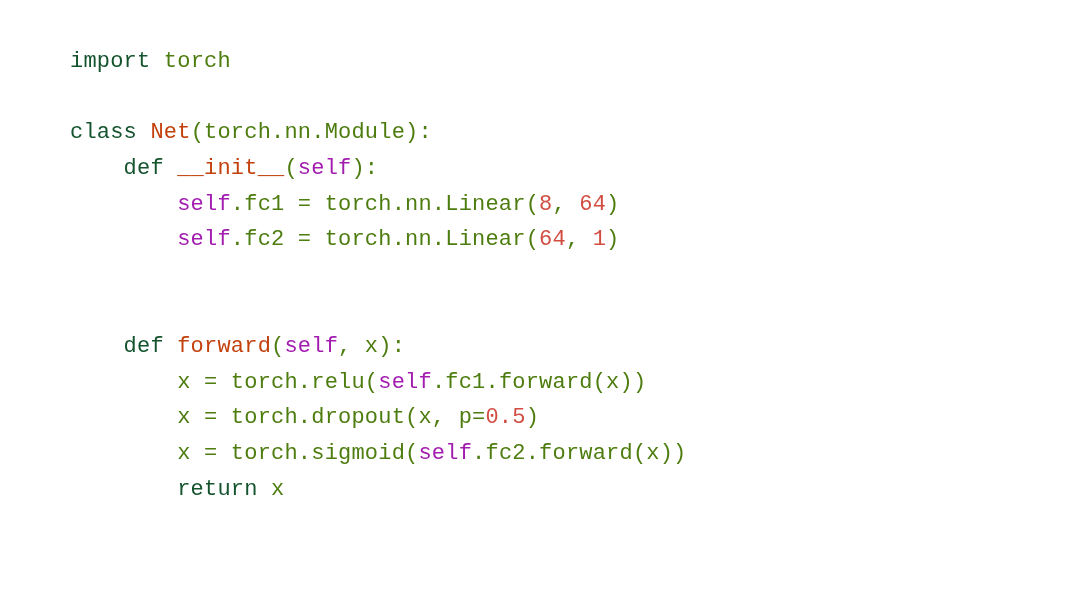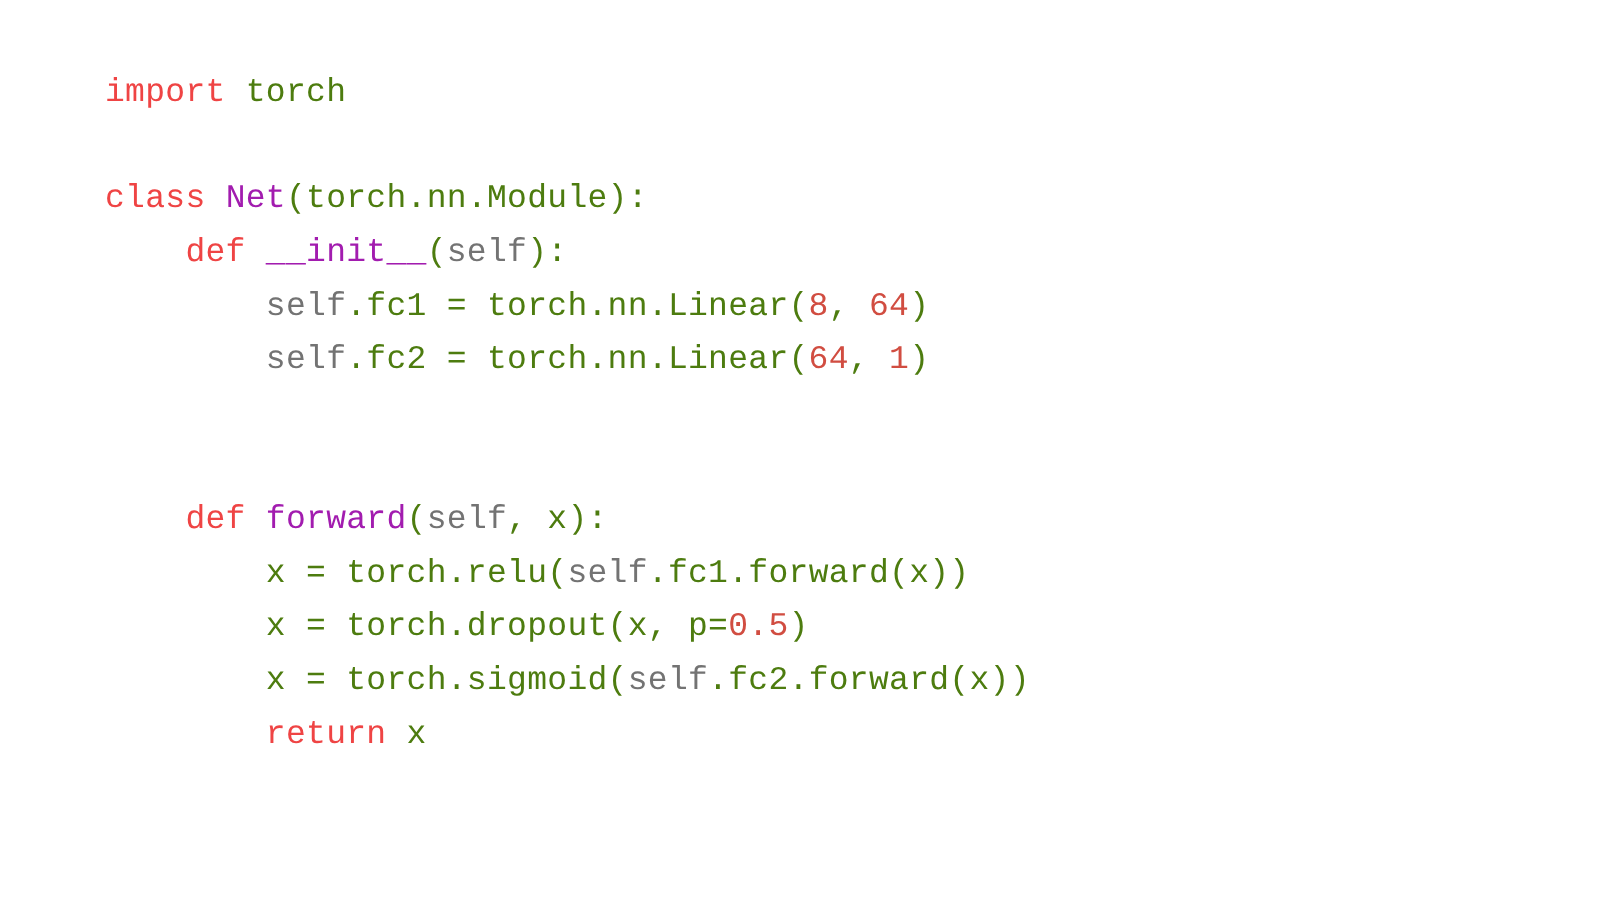--- a/index.html
+++ b/index.html
@@ -6,22 +6,22 @@
     html, body { width: 1080px; height: 608px; background: #ffffff; overflow: hidden; }
     .code-block {
       font-family: "SF Mono", "Menlo", "Monaco", "Consolas", "Liberation Mono", monospace;
       font-size: 22px;
       line-height: 1.62;
       white-space: pre;
       padding: 44px 70px;
       color: #4a4a4a;
       letter-spacing: 0.2px;
     }
-    .kw-green { color: #ef4444; font-family: Liberation Mono, monospace; }   
-    .fn-blue { color: #a21caf; }    
+    .kw-green { color: #14532d; font-family: Liberation Mono, monospace; }   
+    .fn-blue { color: #c2410c; }    
     .nm-red { color: #d14d41; }     
-    .self-gray { color: #737373; } 
+    .self-gray { color: #a21caf; } 
     .txt { color: #4d7c0f; }
   </style>
 </head>
 <body>
 
 <div class="code-block" id="code-container"><div><span class="kw-green">import </span><span class="txt">torch</span></div><div>&nbsp;</div><div><span class="kw-green">class </span><span class="fn-blue">Net</span><span class="txt">(torch.nn.Module):</span></div><div><span class="txt">    </span><span class="kw-green">def </span><span class="fn-blue">__init__</span><span class="txt">(</span><span class="self-gray">self</span><span class="txt">):</span></div><div><span class="txt">        </span><span class="self-gray">self</span><span class="txt">.fc1 = torch.nn.Linear(</span><span class="nm-red">8</span><span class="txt">, </span><span class="nm-red">64</span><span class="txt">)</span></div><div><span class="txt">        </span><span class="self-gray">self</span><span class="txt">.fc2 = torch.nn.Linear(</span><span class="nm-red">64</span><span class="txt">, </span><span class="nm-red">1</span><span class="txt">)</span></div><div>&nbsp;</div><div>&nbsp;</div><div><span class="txt">    </span><span class="kw-green">def </span><span class="fn-blue">forward</span><span class="txt">(</span><span class="self-gray">self</span><span class="txt">, x):</span></div><div><span class="txt">        </span><span class="txt">x = torch.relu(</span><span class="self-gray">self</span><span class="txt">.fc1.forward(x))</span></div><div><span class="txt">        </span><span class="txt">x = torch.dropout(x, p=</span><span class="nm-red">0.5</span><span class="txt">)</span></div><div><span class="txt">        </span><span class="txt">x = torch.sigmoid(</span><span class="self-gray">self</span><span class="txt">.fc2.forward(x))</span></div><div><span class="txt">        </span><span class="kw-green">return </span><span class="txt">x</span></div></div>
 
 </body></html>

